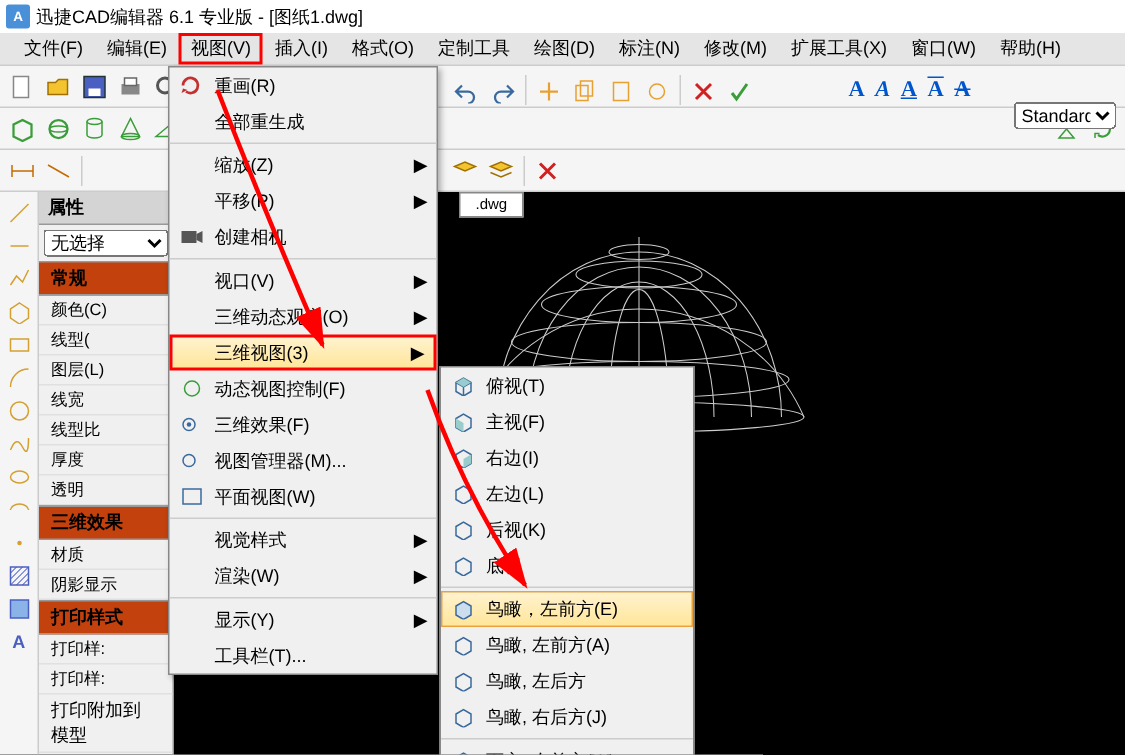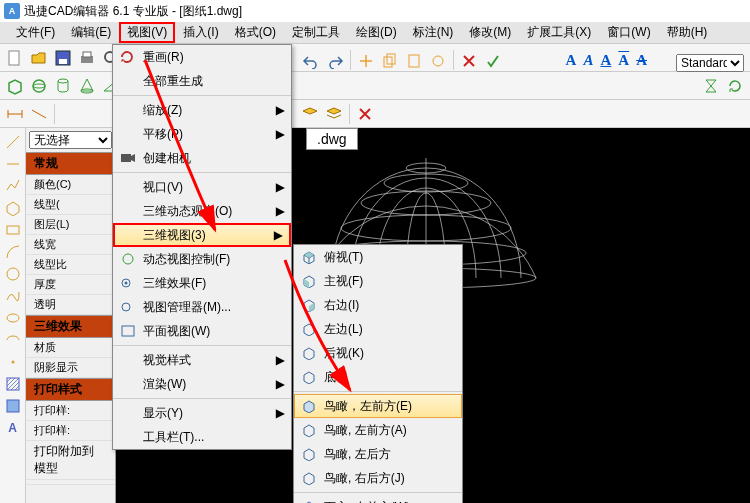--- a/index.html
+++ b/index.html
@@ -26,21 +26,21 @@
 .lt-btn { width: 20px; height: 20px; cursor: pointer; display: flex; align-items: center; justify-content: center; }
 
 .prop-panel { width: 90px; background: #f0f0f0; border-right: 1px solid #999; display: flex; flex-direction: column; }
 .prop-title { background: #d4d4d4; padding: 2px 6px; font-weight: bold; border-bottom: 1px solid #999; }
 .prop-select { margin: 3px; }
 .prop-select select { width: 100%; font-size: 12px; }
 .prop-section { background: #c2410c; padding: 2px 8px; font-weight: bold; border-top: 1px solid #999; border-bottom: 1px solid #999; }
 .prop-row { padding: 2px 8px; border-bottom: 1px solid #e0e0e0; font-size: 11px; }
 
 .canvas { flex: 1; background: #000; position: relative; }
-.tab { position: absolute; top: 0; left: 190px; background: #fff; border: 1px solid #888; padding: 2px 10px; font-size: 14px; }
+.tab { position: absolute; top: 0; left: 190px; background: #fff; border: 1px solid #888; padding: 2px 10px; font-size: 10px; }
 .wireframe { position: absolute; top: 10px; left: 180px; }
 .rt-select { width: 68px; font-size: 12px; }
 
 
 .dropdown { position: absolute; background: #f0f0f0; border: 1px solid #888; box-shadow: 2px 2px 4px rgba(0,0,0,0.3); z-index: 100; }
 .dd-item { display: flex; align-items: center; padding: 3px 20px 3px 4px; cursor: pointer; position: relative; }
 .dd-item.highlighted { background: linear-gradient(#fff3cf, #ffe69a); border: 1px solid #e8a33d; padding: 2px 19px 2px 3px; }
 .dd-item.boxed { border: 2px solid red; padding: 1px 18px 1px 2px; }
 .dd-icon { width: 22px; height: 18px; display: flex; align-items: center; justify-content: center; margin-right: 4px; }
 .dd-sep { height: 1px; background: #ccc; margin: 2px 0; }
@@ -114,21 +114,21 @@
       </svg>
     </div>
   <div class="tb-sep"></div>
   <div style="position:absolute; right:100px; top:52px; display:flex; gap:1px;">
     <span class="a-btn">A</span>
     <span class="a-btn i">A</span>
     <span class="a-btn u">A</span>
     <span class="a-btn o">A</span>
     <span class="a-btn s">A</span>
   </div>
-  <select class="rt-select" style="position:absolute; right:6px; top:54px;">
+  <select class="rt-select" style="position:absolute; right:6px; top:68px;">
     <option>Standard</option>
   </select>
 </div>
 
 <div class="toolbar2">
   <div class="tb-btn">
       <svg width="18" height="18">
         <path d="M3 6l6-3 6 3v8l-6 3-6-3z" fill="none" stroke="#3a9d3a" stroke-width="1.5"></path>
       </svg>
     </div>
@@ -276,20 +276,21 @@
         <svg width="16" height="16">
           <rect x="2" y="2" width="12" height="12" fill="#8ab4e8" stroke="#4a5fc1"></rect>
         </svg>
       </div>
     <div class="lt-btn">
         <span style="color:#4a5fc1;font-weight:bold;">A</span>
       </div>
   </div>
 
   <div class="prop-panel">
+    <div class="prop-title">属性</div>
     <div class="prop-select"><select><option>无选择</option></select></div>
     <div class="prop-section">常规</div>
     <div class="prop-row">颜色(C)</div>
     <div class="prop-row">线型(</div>
     <div class="prop-row">图层(L)</div>
     <div class="prop-row">线宽</div>
     <div class="prop-row">线型比</div>
     <div class="prop-row">厚度</div>
     <div class="prop-row">透明</div>
     <div class="prop-section">三维效果</div>

